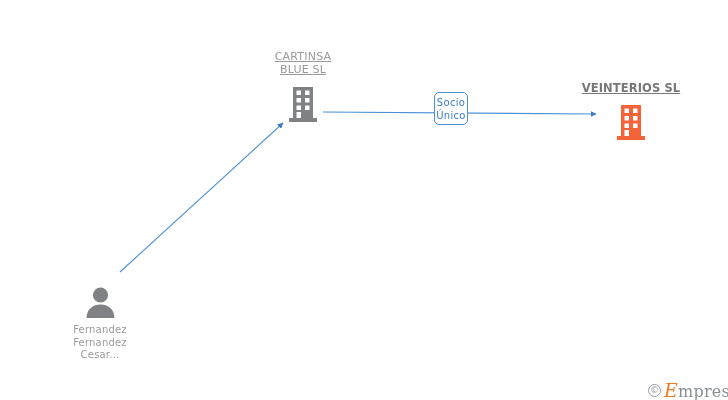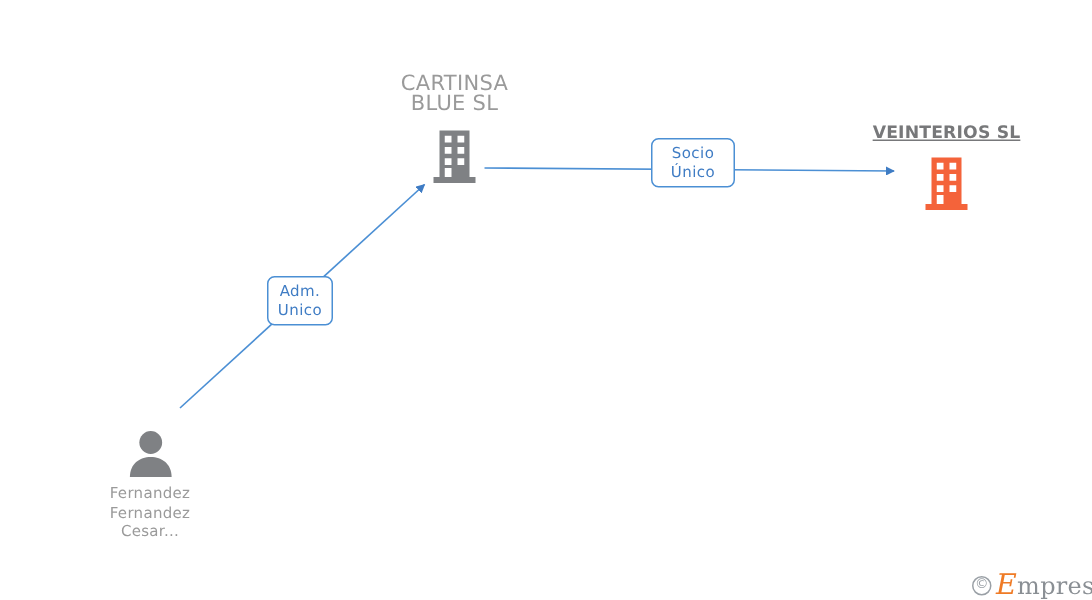--- a/index.html
+++ b/index.html
@@ -26,22 +26,23 @@
   }
   
   .node-label {
     position: absolute;
     text-align: center;
     line-height: 13px;
     white-space: pre-line;
   }
   .label-company-gray {
     color: #9a9a9a;
-    font-size: 14px;
+    font-size: 11px;
     letter-spacing: 0.2px;
+    text-decoration: underline;
   }
   .label-company-dark {
     color: #77787a;
     font-size: 11.5px;
     font-weight: bold;
     letter-spacing: 0.1px;
     text-decoration: underline;
   }
   .label-person {
     color: #9a9a9a;
@@ -166,24 +167,22 @@
     <svg width="33" height="32" viewBox="0 0 33 32" xmlns="http://www.w3.org/2000/svg">
       <circle cx="16.5" cy="9" r="7.6" fill="#7f8184"></circle>
       <path d="M 2.6 32 C 2.6 23.2 9.0 18.6 16.5 18.6 C 24.0 18.6 30.4 23.2 30.4 32 Z" fill="#7f8184"></path>
     </svg>
   </div>
 
   <div class="node-label label-person" style="left:50px; top:324px; width:100px;">Fernandez
 Fernandez
 Cesar...</div>
 
-  <div class="rel-box" style="left:178px; top:184px; width:44px; height:33px;">Adm.
-Unico</div>
 
-  <div class="rel-box" style="left:434px; top:92px; width:56px; height:33px;">Socio
+  <div class="rel-box" style="left:434px; top:92px; width:34px; height:33px;">Socio
 Único</div>
 
   <div class="watermark" style="left:648px; top:379px;">
     <span class="wm-c">©</span>
     <span class="wm-text"><span class="wm-e">E</span><span>mpresia</span></span>
   </div>
 
 </div>
 
 </body></html>

